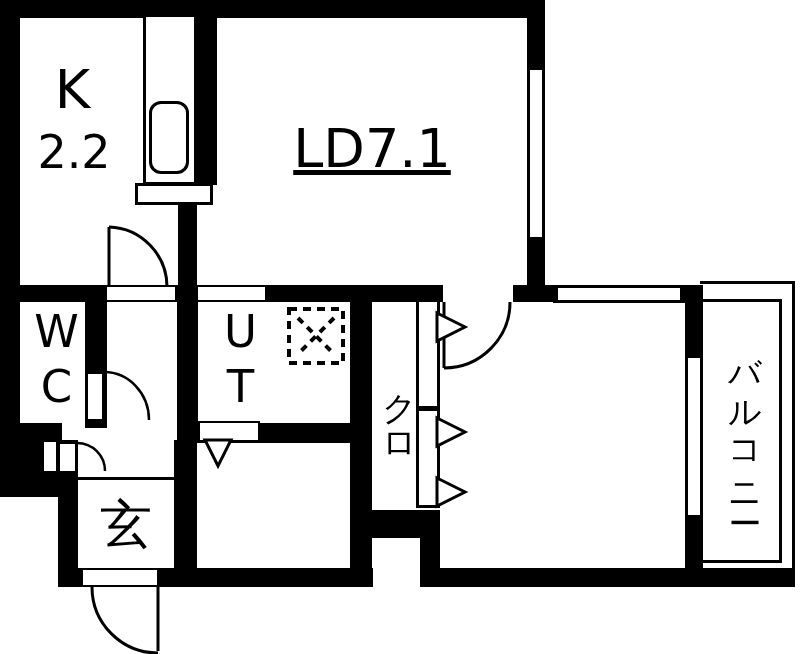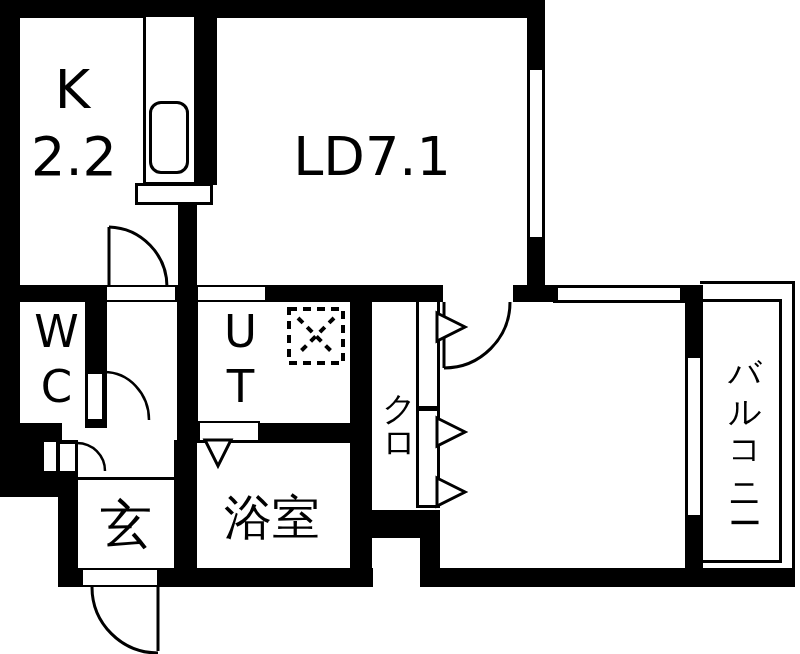--- a/index.html
+++ b/index.html
@@ -90,22 +90,21 @@
     <polygon points="437,418 465,432 437,446" fill="#fff" stroke="#000" stroke-width="3"></polygon>
     <polygon points="437,478 465,492 437,506" fill="#fff" stroke="#000" stroke-width="3"></polygon>
 
     <polygon points="205,440 231,440 218,466" fill="#fff" stroke="#000" stroke-width="3"></polygon>
 
     <rect x="289" y="309" width="54" height="54" fill="none" stroke="#000" stroke-width="4" stroke-dasharray="8,6"></rect>
     <path d="M298,318 L334,354 M334,318 L298,354" stroke="#000" stroke-width="4" stroke-dasharray="7,6" fill="none"></path>
   </svg>
 
   <div class="lbl" style="left:40px;top:58px;width:65px;font-size:54px;">K</div>
-  <div class="lbl" style="left:24px;top:125px;width:100px;font-size:54px;">2.2</div>
-  <div class="lbl" style="left:272px;top:125px;width:200px;font-size:54px;">LD7.1</div>
+  <div class="lbl" style="left:24px;top:125px;width:100px;font-size:46px;">2.2</div>
+  <div class="lbl" style="left:272px;top:117px;width:200px;font-size:54px;text-decoration:underline;">LD7.1</div>
   <div class="lbl vert" style="left:30px;top:305px;height:120px;font-size:45px;">WC</div>
   <div class="lbl vert" style="left:214px;top:305px;height:115px;font-size:45px;">UT</div>
   <div class="lbl vert" style="left:377px;top:370px;height:84px;font-size:34px;">クロ</div>
   <div class="lbl" style="left:96px;top:490px;width:60px;font-size:52px;">玄</div>
-  <div class="lbl" style="left:192px;top:486px;width:160px;font-size:48px;">浴室</div>
   <div class="lbl vert" style="left:722px;top:336px;height:210px;font-size:33px;letter-spacing:5px;">バルコニー</div>
 
 </div>
 
 </body></html>

